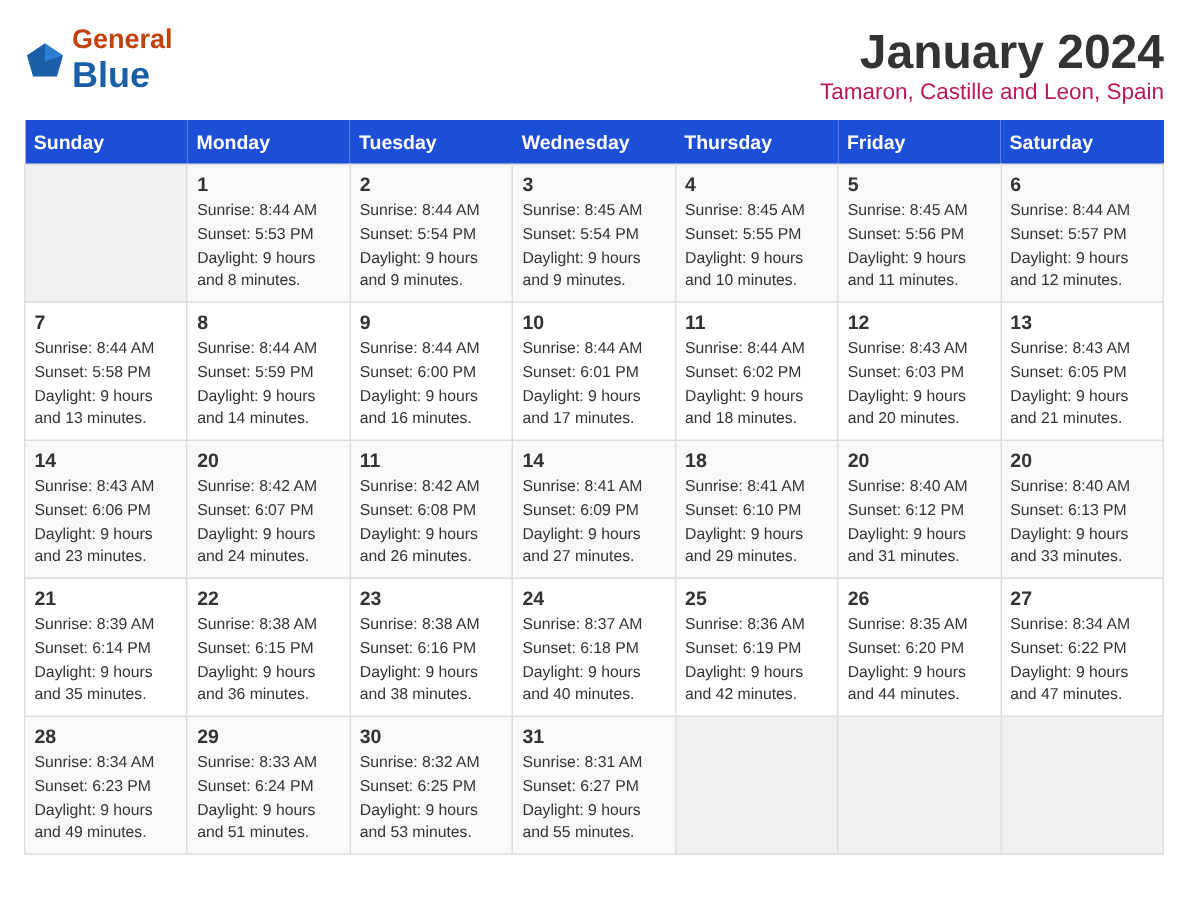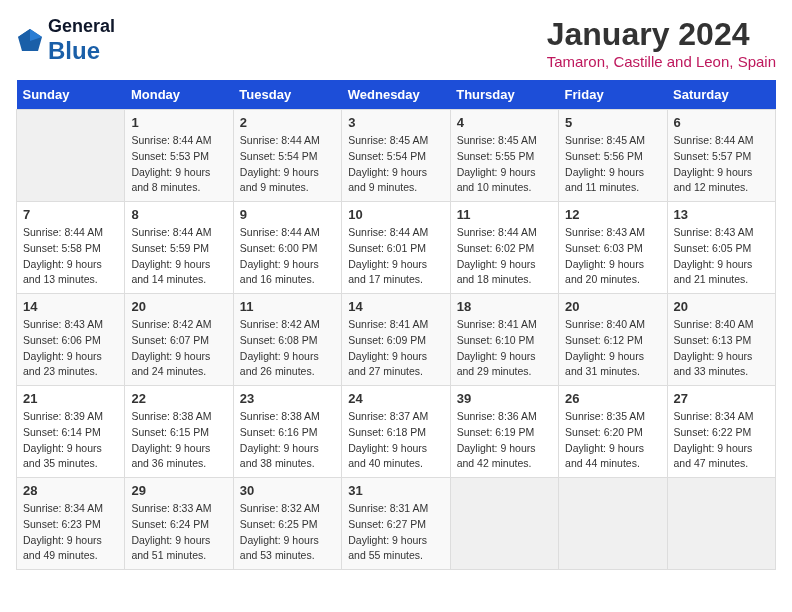--- a/index.html
+++ b/index.html
@@ -19,21 +19,21 @@
     .logo {
       display: flex;
       align-items: center;
       gap: 4px;
     }
     .logo-icon {
       width: 28px;
       height: 28px;
     }
     .title-area {
-      text-align: left;
+      text-align: right;
     }
     .main-title {
       font-size: 32px;
       font-weight: bold;
       color: #333;
     }
     .subtitle {
       font-size: 15px;
       color: #be185d;
     }
@@ -83,21 +83,21 @@
 <body>
 
 <div class="header-area">
   <div class="logo">
     <svg class="logo-icon" viewBox="0 0 28 28" xmlns="http://www.w3.org/2000/svg">
       <polygon points="14,2 26,10 22,24 6,24 2,10" fill="#1a5fa8"></polygon>
       <polygon points="14,2 26,10 14,14" fill="#2a7dd4"></polygon>
       <polygon points="14,2 2,10 14,14" fill="#1a5fa8"></polygon>
     </svg>
     <div>
-      <span style="font-size:18px;font-weight:bold;color:#0f172a;">General</span><br>
+      <span style="font-size:18px;font-weight:bold;color:#c2410c;">General</span><br>
       <span style="font-size:24px;font-weight:bold;color:#1a5fa8;">Blue</span>
     </div>
   </div>
   <div class="title-area">
     <div class="main-title">January 2024</div>
     <div class="subtitle">Tamaron, Castille and Leon, Spain</div>
   </div>
 </div>
 
 <table>
@@ -211,21 +211,21 @@
         </td>
         <td>
           <span class="date-num">23</span>
           <div class="sun-info">Sunrise: 8:38 AM<br>Sunset: 6:16 PM<br>Daylight: 9 hours and 38 minutes.</div>
         </td>
         <td>
           <span class="date-num">24</span>
           <div class="sun-info">Sunrise: 8:37 AM<br>Sunset: 6:18 PM<br>Daylight: 9 hours and 40 minutes.</div>
         </td>
         <td>
-          <span class="date-num">39</span>
+          <span class="date-num">25</span>
           <div class="sun-info">Sunrise: 8:36 AM<br>Sunset: 6:19 PM<br>Daylight: 9 hours and 42 minutes.</div>
         </td>
         <td>
           <span class="date-num">26</span>
           <div class="sun-info">Sunrise: 8:35 AM<br>Sunset: 6:20 PM<br>Daylight: 9 hours and 44 minutes.</div>
         </td>
         <td>
           <span class="date-num">27</span>
           <div class="sun-info">Sunrise: 8:34 AM<br>Sunset: 6:22 PM<br>Daylight: 9 hours and 47 minutes.</div>
         </td>

